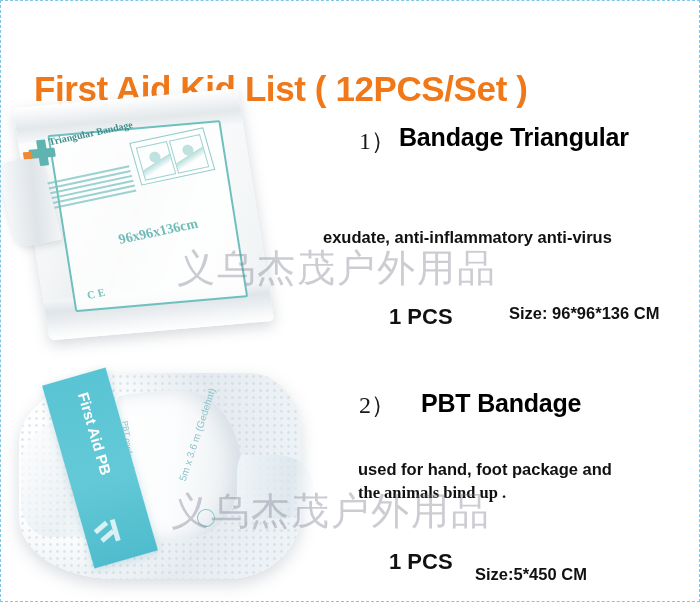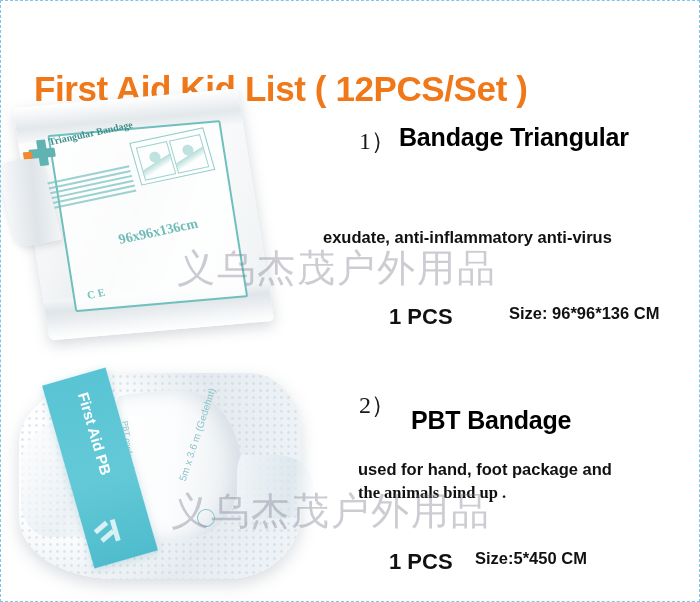--- a/index.html
+++ b/index.html
@@ -423,19 +423,19 @@
       </div>
       <div class="dim">5m x 3.6 m (Gedehnt)</div>
       <div class="cecircle"></div>
       <div class="tail"></div>
     </div>
   </div>
 
   <div class="watermark" style="left:170px; top:485px;">义乌杰茂户外用品</div>
 
   <div class="prod-index" style="left:358px; top:388px;">2）</div>
-  <div class="prod-name" style="left:410px; top:388px;margin-top:17px;">PBT Bandage</div>
+  <div class="prod-name" style="left:420px; top:388px;">PBT Bandage</div>
   <div class="prod-desc" style="left:357px; top:458px;">used for hand, foot package and</div>
   <div class="prod-desc" style="left:357px; top:481px;font-family:Liberation Serif, serif;">the animals bind up .</div>
   <div class="prod-qty" style="left:388px; top:548px;">1 PCS</div>
-  <div class="prod-size" style="left:474px; top:548px;">Size:5*450 CM</div>
+  <div class="prod-size" style="left:474px; top:564px;">Size:5*450 CM</div>
 
 </div>
 
 </body></html>

